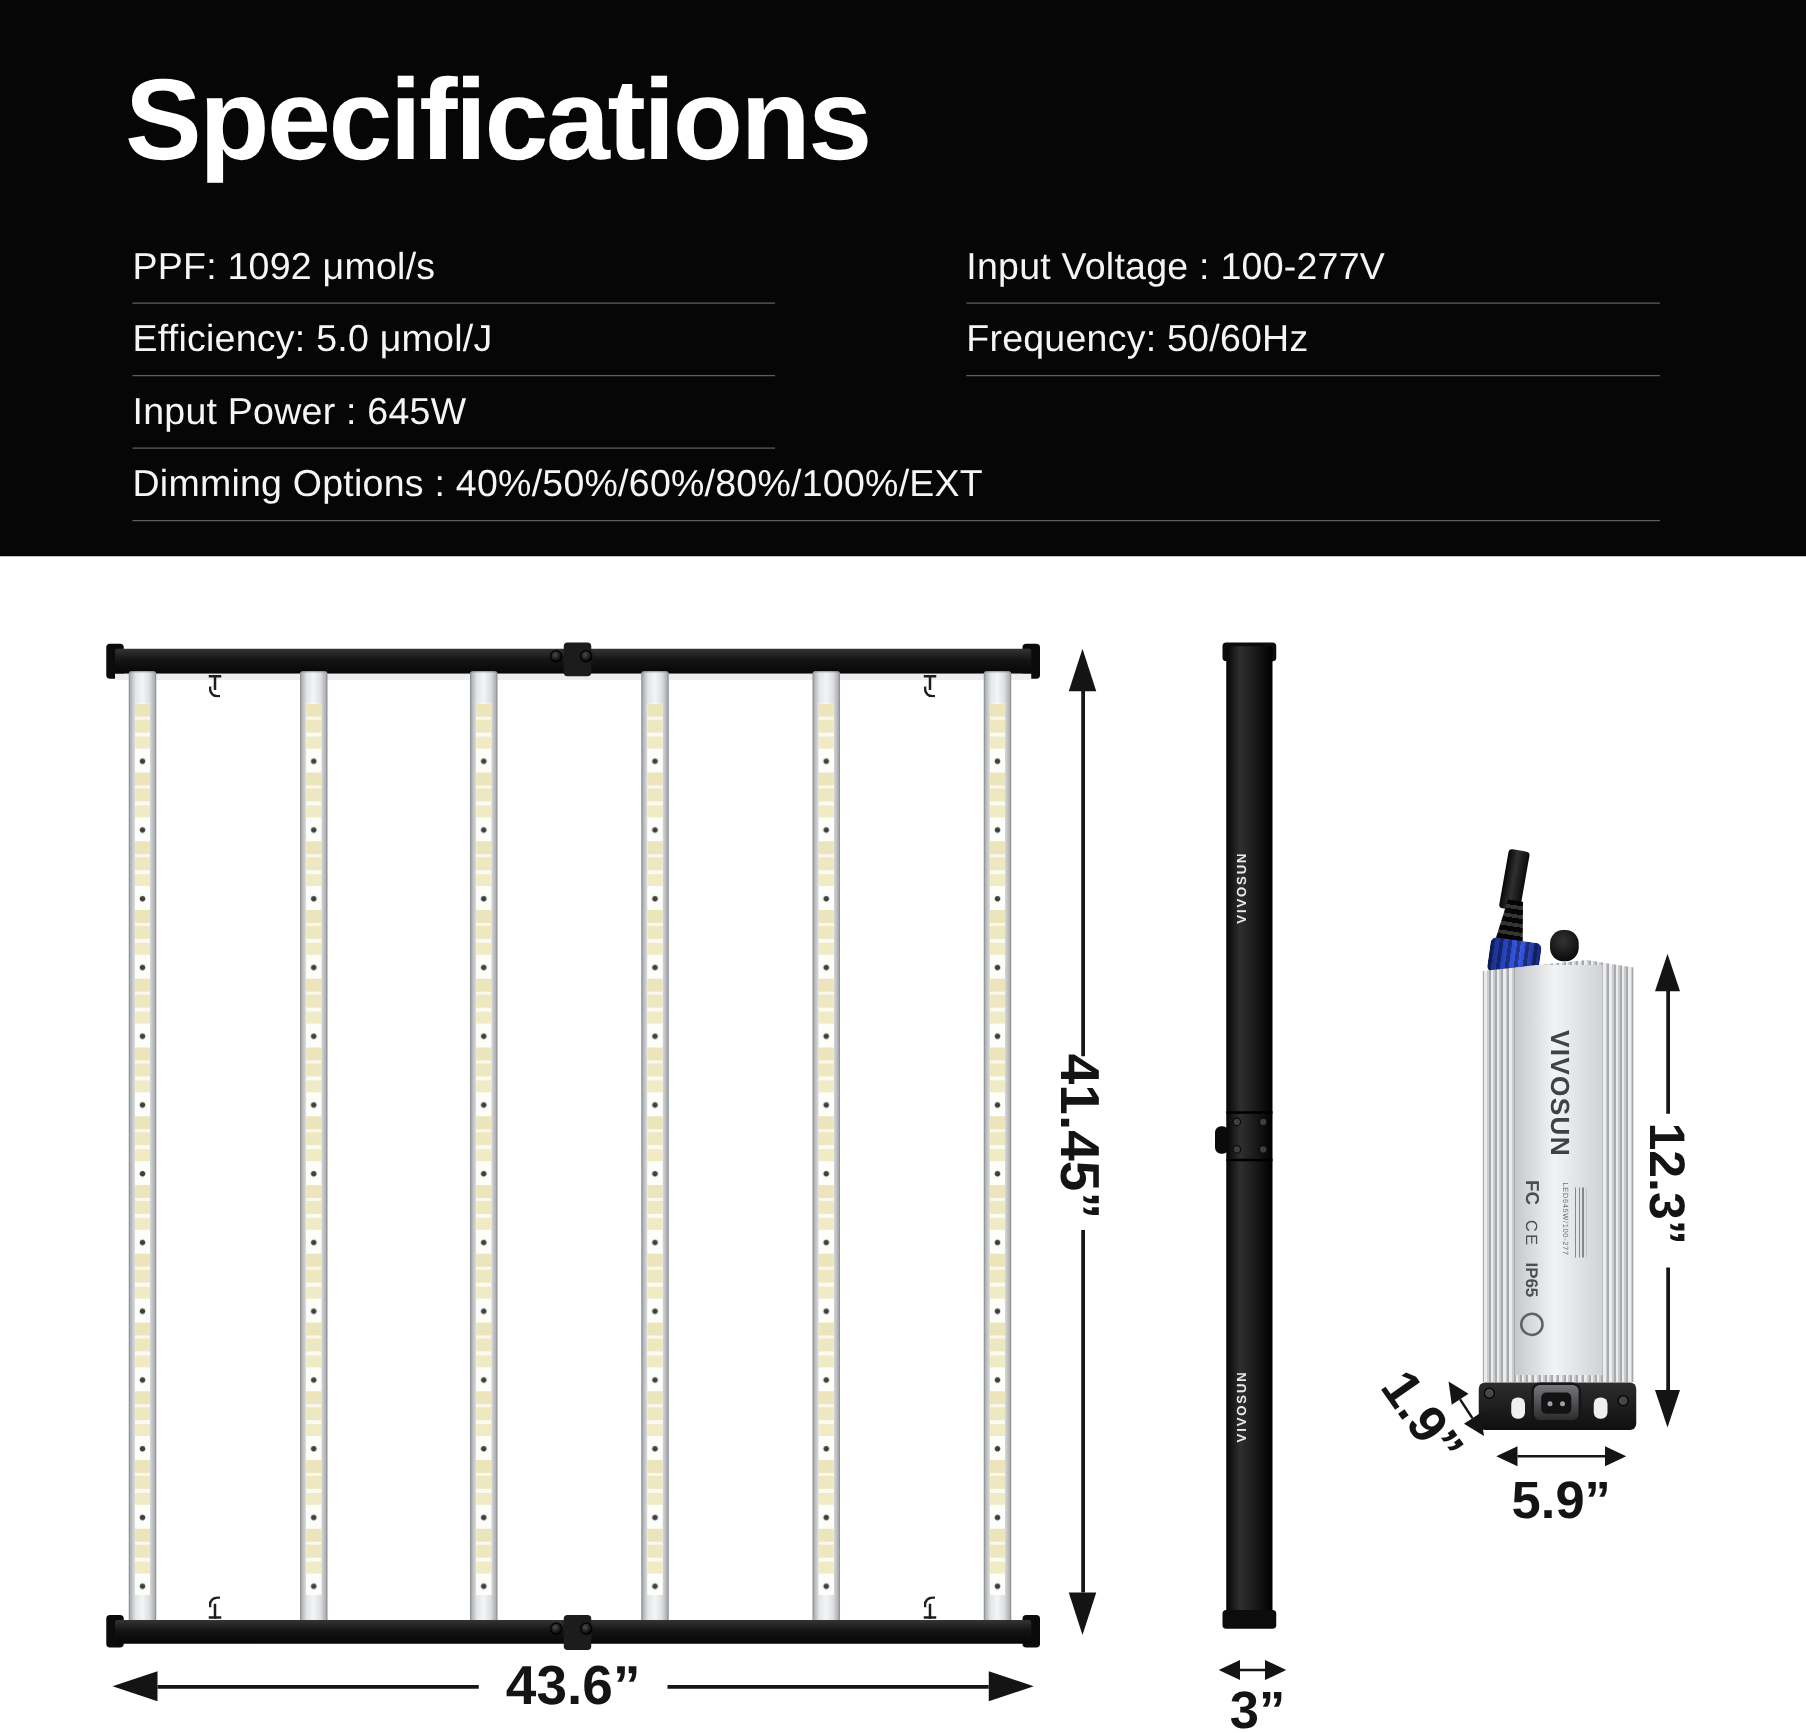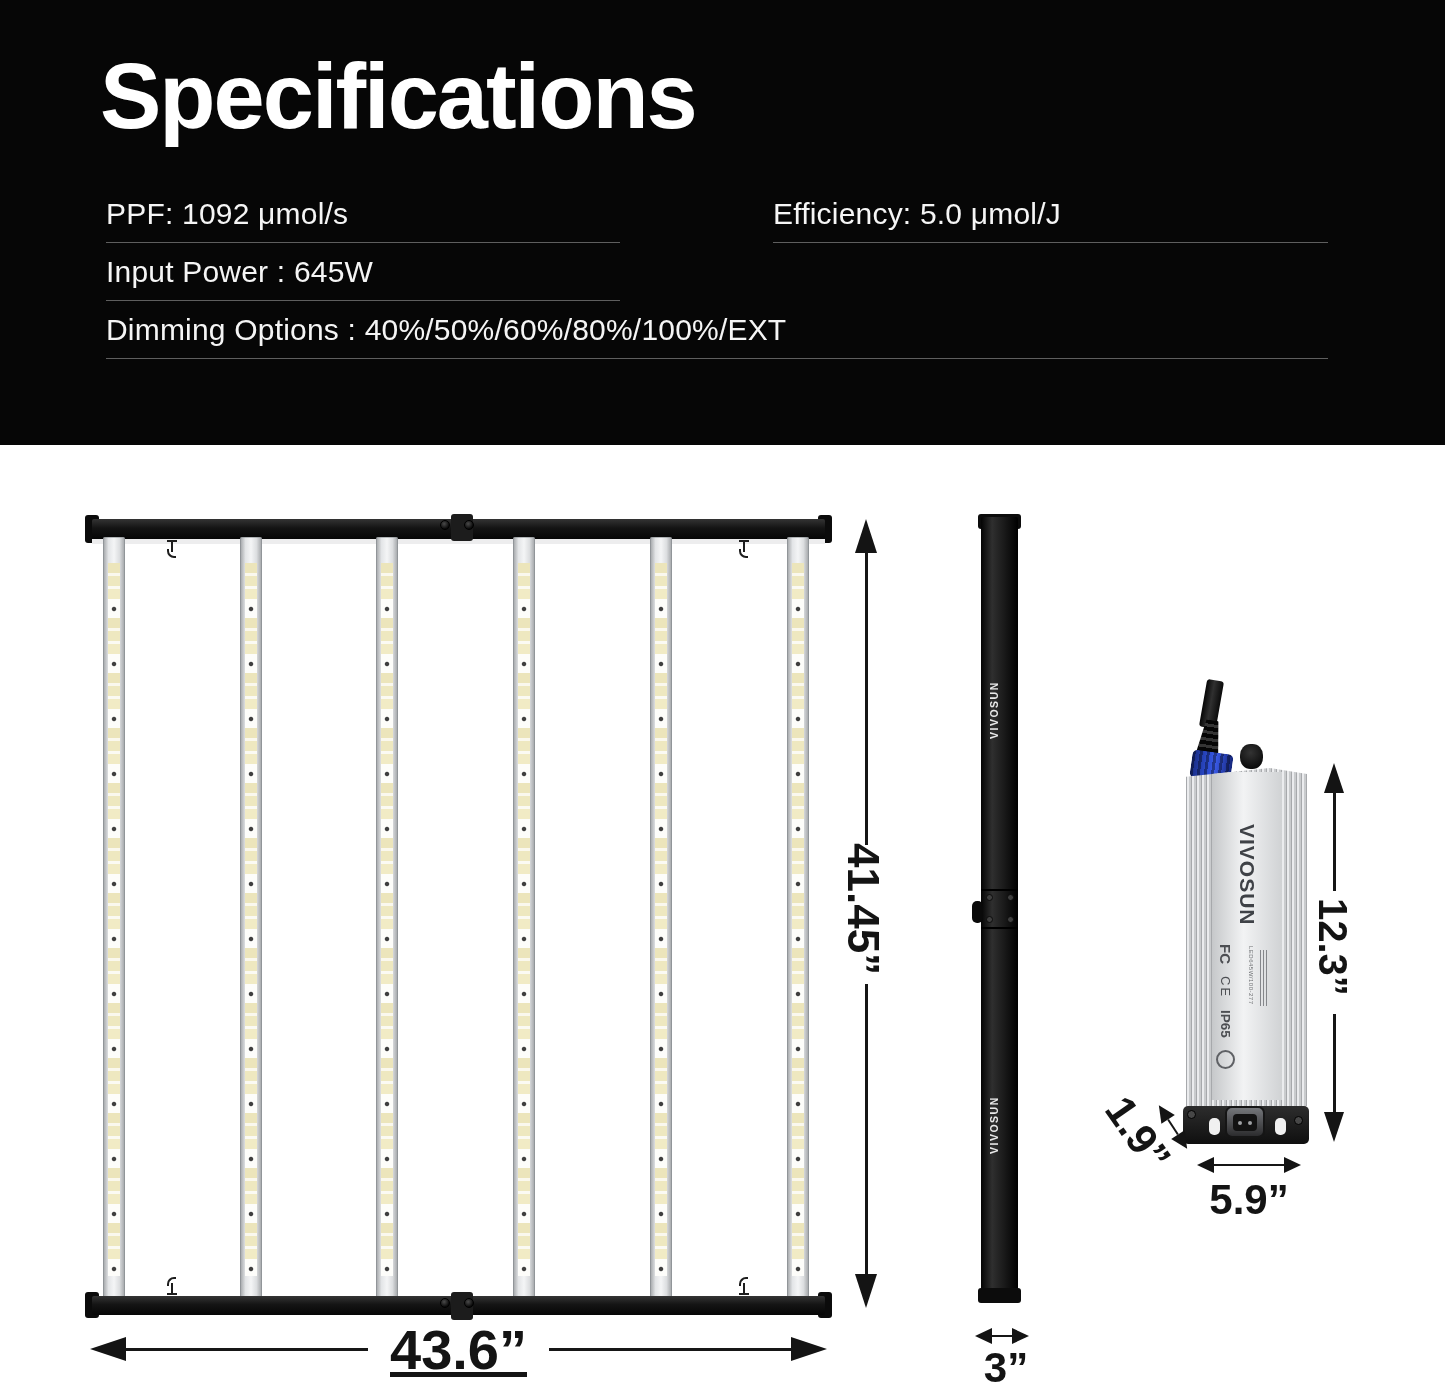--- a/index.html
+++ b/index.html
@@ -139,21 +139,23 @@
 </style>
 </head>
 <body>
 
 <div class="page">
 
   <div class="header">
     <div class="title">Specifications</div>
     <div class="spec-grid">
       <div class="spec-cell">PPF: 1092 μmol/s</div>
+      <div class="spec-cell">Input Voltage : 100-277V</div>
       <div class="spec-cell">Efficiency: 5.0 μmol/J</div>
+      <div class="spec-cell">Frequency: 50/60Hz</div>
       <div class="spec-cell">Input Power : 645W</div>
       <div class="spec-cell full">Dimming Options : 40%/50%/60%/80%/100%/EXT</div>
     </div>
   </div>
 
   <div class="stage">
 
     <div>
       <div class="abs rail-cap" style="left:85px; top:515px; width:14px; height:28px;"></div>
       <div class="abs rail-cap" style="left:818px; top:515px; width:14px; height:28px;"></div>
@@ -207,21 +209,21 @@
       <div class="arr-up" style="left:855px; top:519px;"></div>
       <div class="line-v" style="left:865px; top:551px; height:294px;"></div>
       <div class="dim-label dim-v-label abs" style="left:838px; top:843px; font-size:44px;">41.45”</div>
       <div class="line-v" style="left:865px; top:984px; height:290px;"></div>
       <div class="arr-down" style="left:855px; top:1274px;"></div>
     </div>
 
     <div class="abs hdim" style="left:90px; top:1330px; width:737px; height:38px;">
       <div class="arr-left"></div>
       <div class="line-h"></div>
-      <div class="dim-label" style="font-size:56px; margin:16px 22px;text-decoration:underline;">43.6”</div>
+      <div class="dim-label" style="font-size:44px; margin:16px 22px;">43.6”</div>
       <div class="line-h"></div>
       <div class="arr-right"></div>
     </div>
 
     <div>
       <div class="abs side-cap" style="left:978px; top:514px; width:43px; height:15px;"></div>
       <div class="abs side-body" style="left:981px; top:517px; width:37px; height:773px;"></div>
       <div class="abs side-cap" style="left:978px; top:1288px; width:43px; height:15px;"></div>
       <div class="side-brand" style="left:988px; top:660px; height:100px;">VIVOSUN</div>
       <div class="seam" style="left:981px; top:889px; width:37px;"></div>

